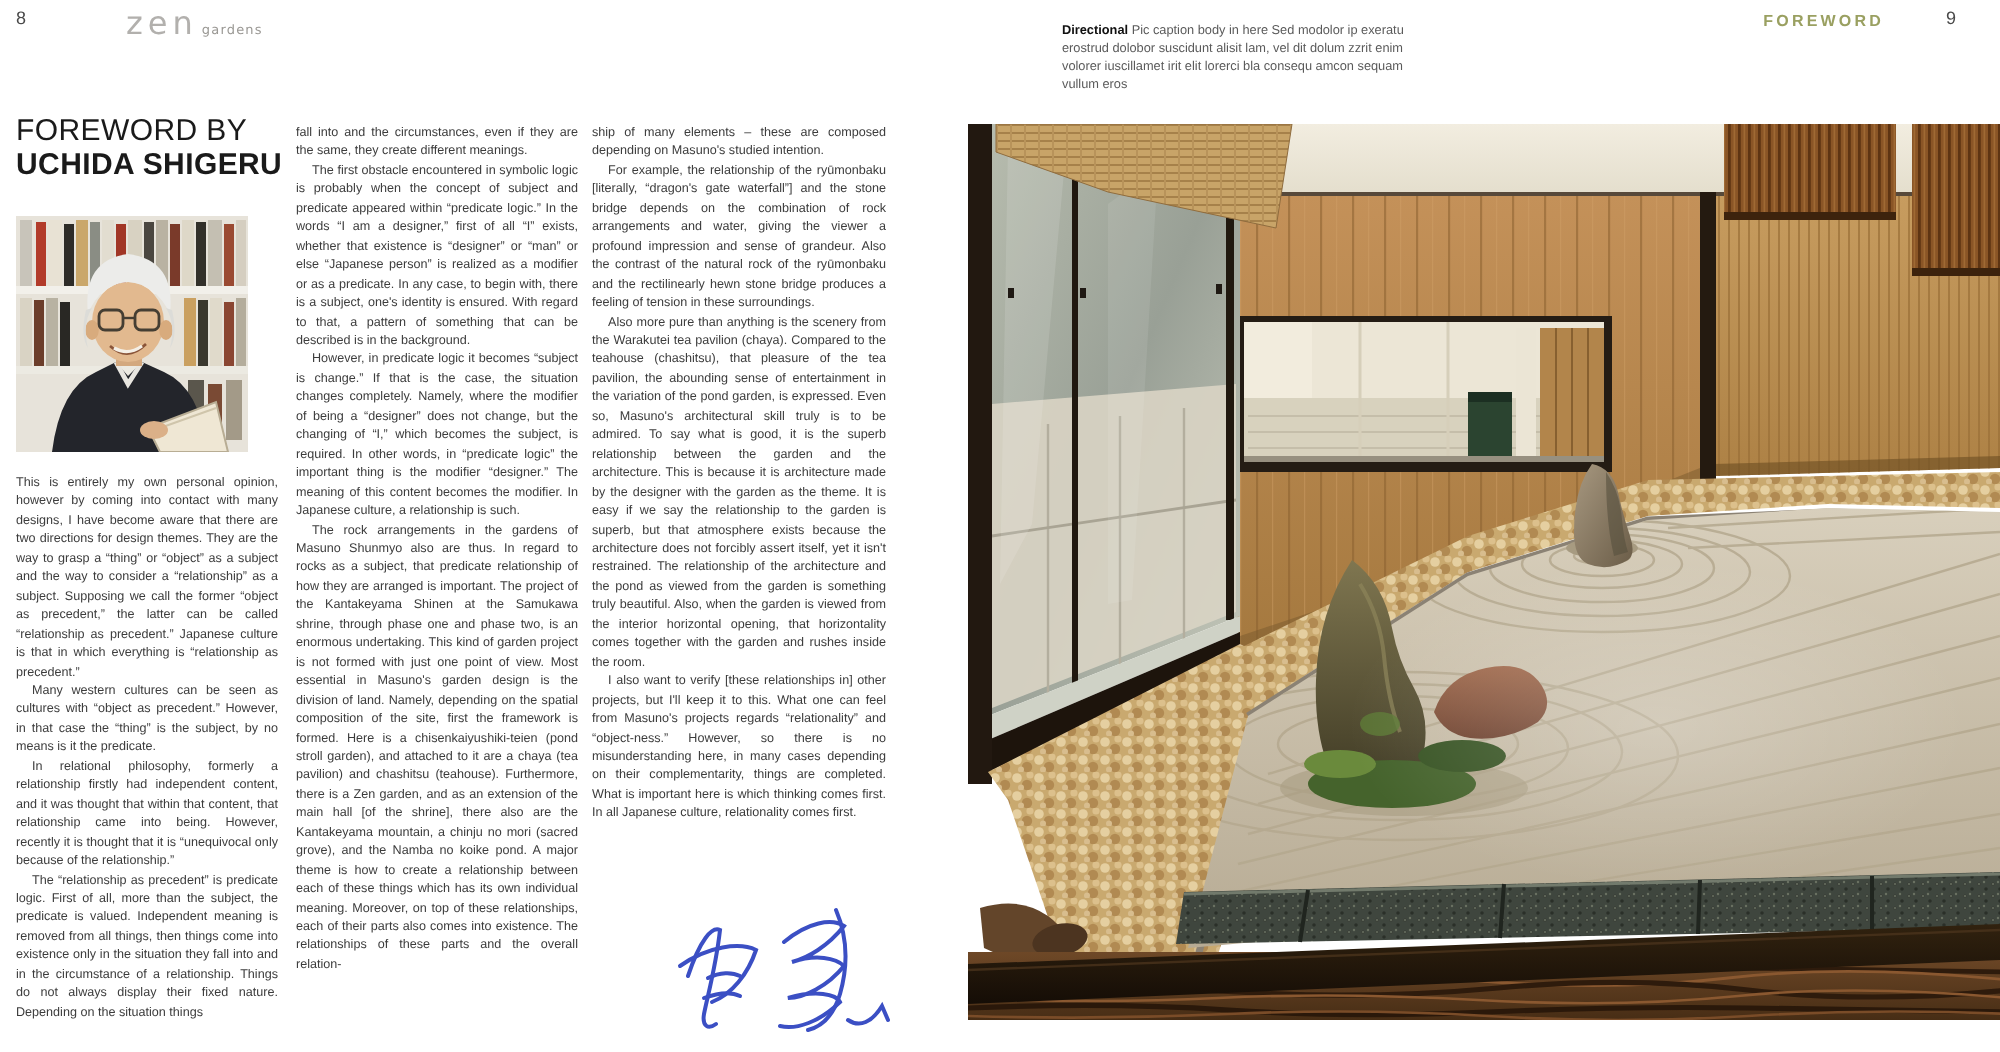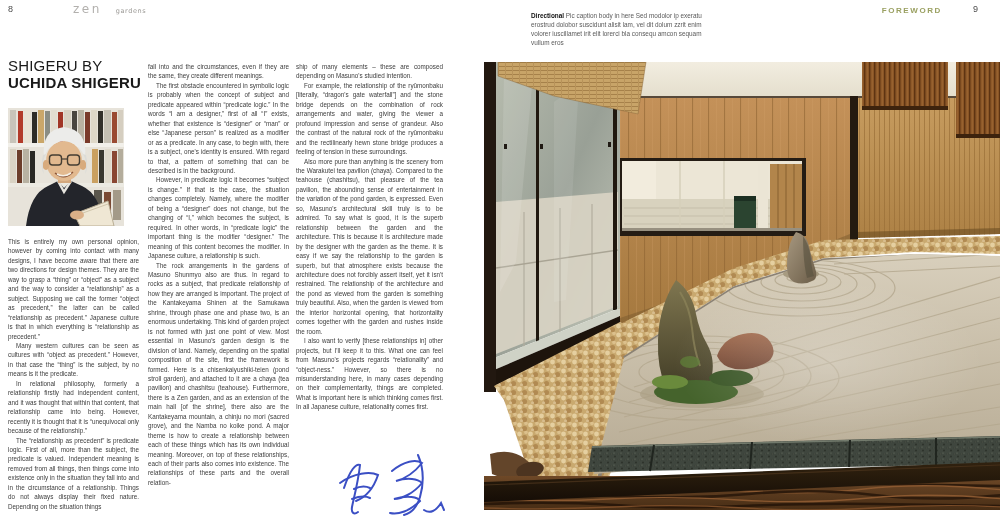--- a/index.html
+++ b/index.html
@@ -2,22 +2,22 @@
 <html><head>
 <meta charset="utf-8">
 <style>
   html,body{margin:0;padding:0;background:#888;}
   .spread{
     position:relative;width:1000px;height:526px;background:#ffffff;
     font-family:"Liberation Sans",sans-serif;overflow:hidden;
   }
   .pgnum{position:absolute;font-size:9px;color:#4a4a4a;}
   .logo{position:absolute;left:63px;top:2px;display:flex;align-items:baseline;}
-  .logo-main{font-family:"DejaVu Sans",sans-serif;font-size:12px;letter-spacing:2.5px;color:#b2b0ad;margin-left:10px;}
-  .logo-sub{font-family:"DejaVu Sans",sans-serif;font-size:6.5px;letter-spacing:.6px;color:#9a9894;margin-left:14px;}
+  .logo-main{font-family:"DejaVu Sans",sans-serif;font-size:16px;letter-spacing:2.5px;color:#b2b0ad;}
+  .logo-sub{font-family:"DejaVu Sans",sans-serif;font-size:6.5px;letter-spacing:.6px;color:#9a9894;margin-left:2px;}
   .seclabel{position:absolute;right:58px;top:6px;font-size:8px;letter-spacing:1.6px;color:#9aa061;font-weight:bold;text-align:right;}
   .caption{position:absolute;left:531px;top:12px;width:180px;font-size:6.4px;line-height:8.9px;color:#5a5a5a;}
   .caption strong{color:#111;}
   .title{position:absolute;left:8px;top:57px;margin:0;font-size:15px;line-height:17px;color:#1a1a1a;letter-spacing:.2px;}
   .title .t1{display:block;font-weight:400;}
   .title .t2{display:block;font-weight:700;}
   .portrait{position:absolute;left:8px;top:108px;width:116px;height:118px;}
   .col{position:absolute;font-size:6.3px;line-height:9.45px;color:#3c3c3c;text-align:justify;overflow:hidden;}
   .col .p{margin:0;}
   .col .indent{text-indent:8px;}
@@ -36,21 +36,21 @@
   </span>
   <span class="seclabel">FOREWORD</span>
   <span class="pgnum" style="right:22px;top:4px;">9</span>
 
   <div class="caption">
     <strong>Directional</strong>
     <span>Pic caption body in here Sed modolor ip exeratu erostrud dolobor suscidunt alisit lam, vel dit dolum zzrit enim volorer iuscillamet irit elit lorerci bla consequ amcon sequam vullum eros</span>
   </div>
 
   <h1 class="title">
-    <span class="t1">SHIGERU BY</span>
+    <span class="t1">FOREWORD BY</span>
     <span class="t2">UCHIDA SHIGERU</span>
   </h1>
 
   <svg class="portrait" viewBox="0 0 116 118">
     <rect x="0" y="0" width="116" height="118" fill="#e7e3da"></rect>
 
     <g>
       <rect x="2" y="2" width="6" height="33" fill="#c8c4ba"></rect>
         <rect x="10" y="3" width="5" height="32" fill="#b23b2a"></rect>
       <rect x="16" y="2" width="7" height="33" fill="#e8e2d4"></rect>

